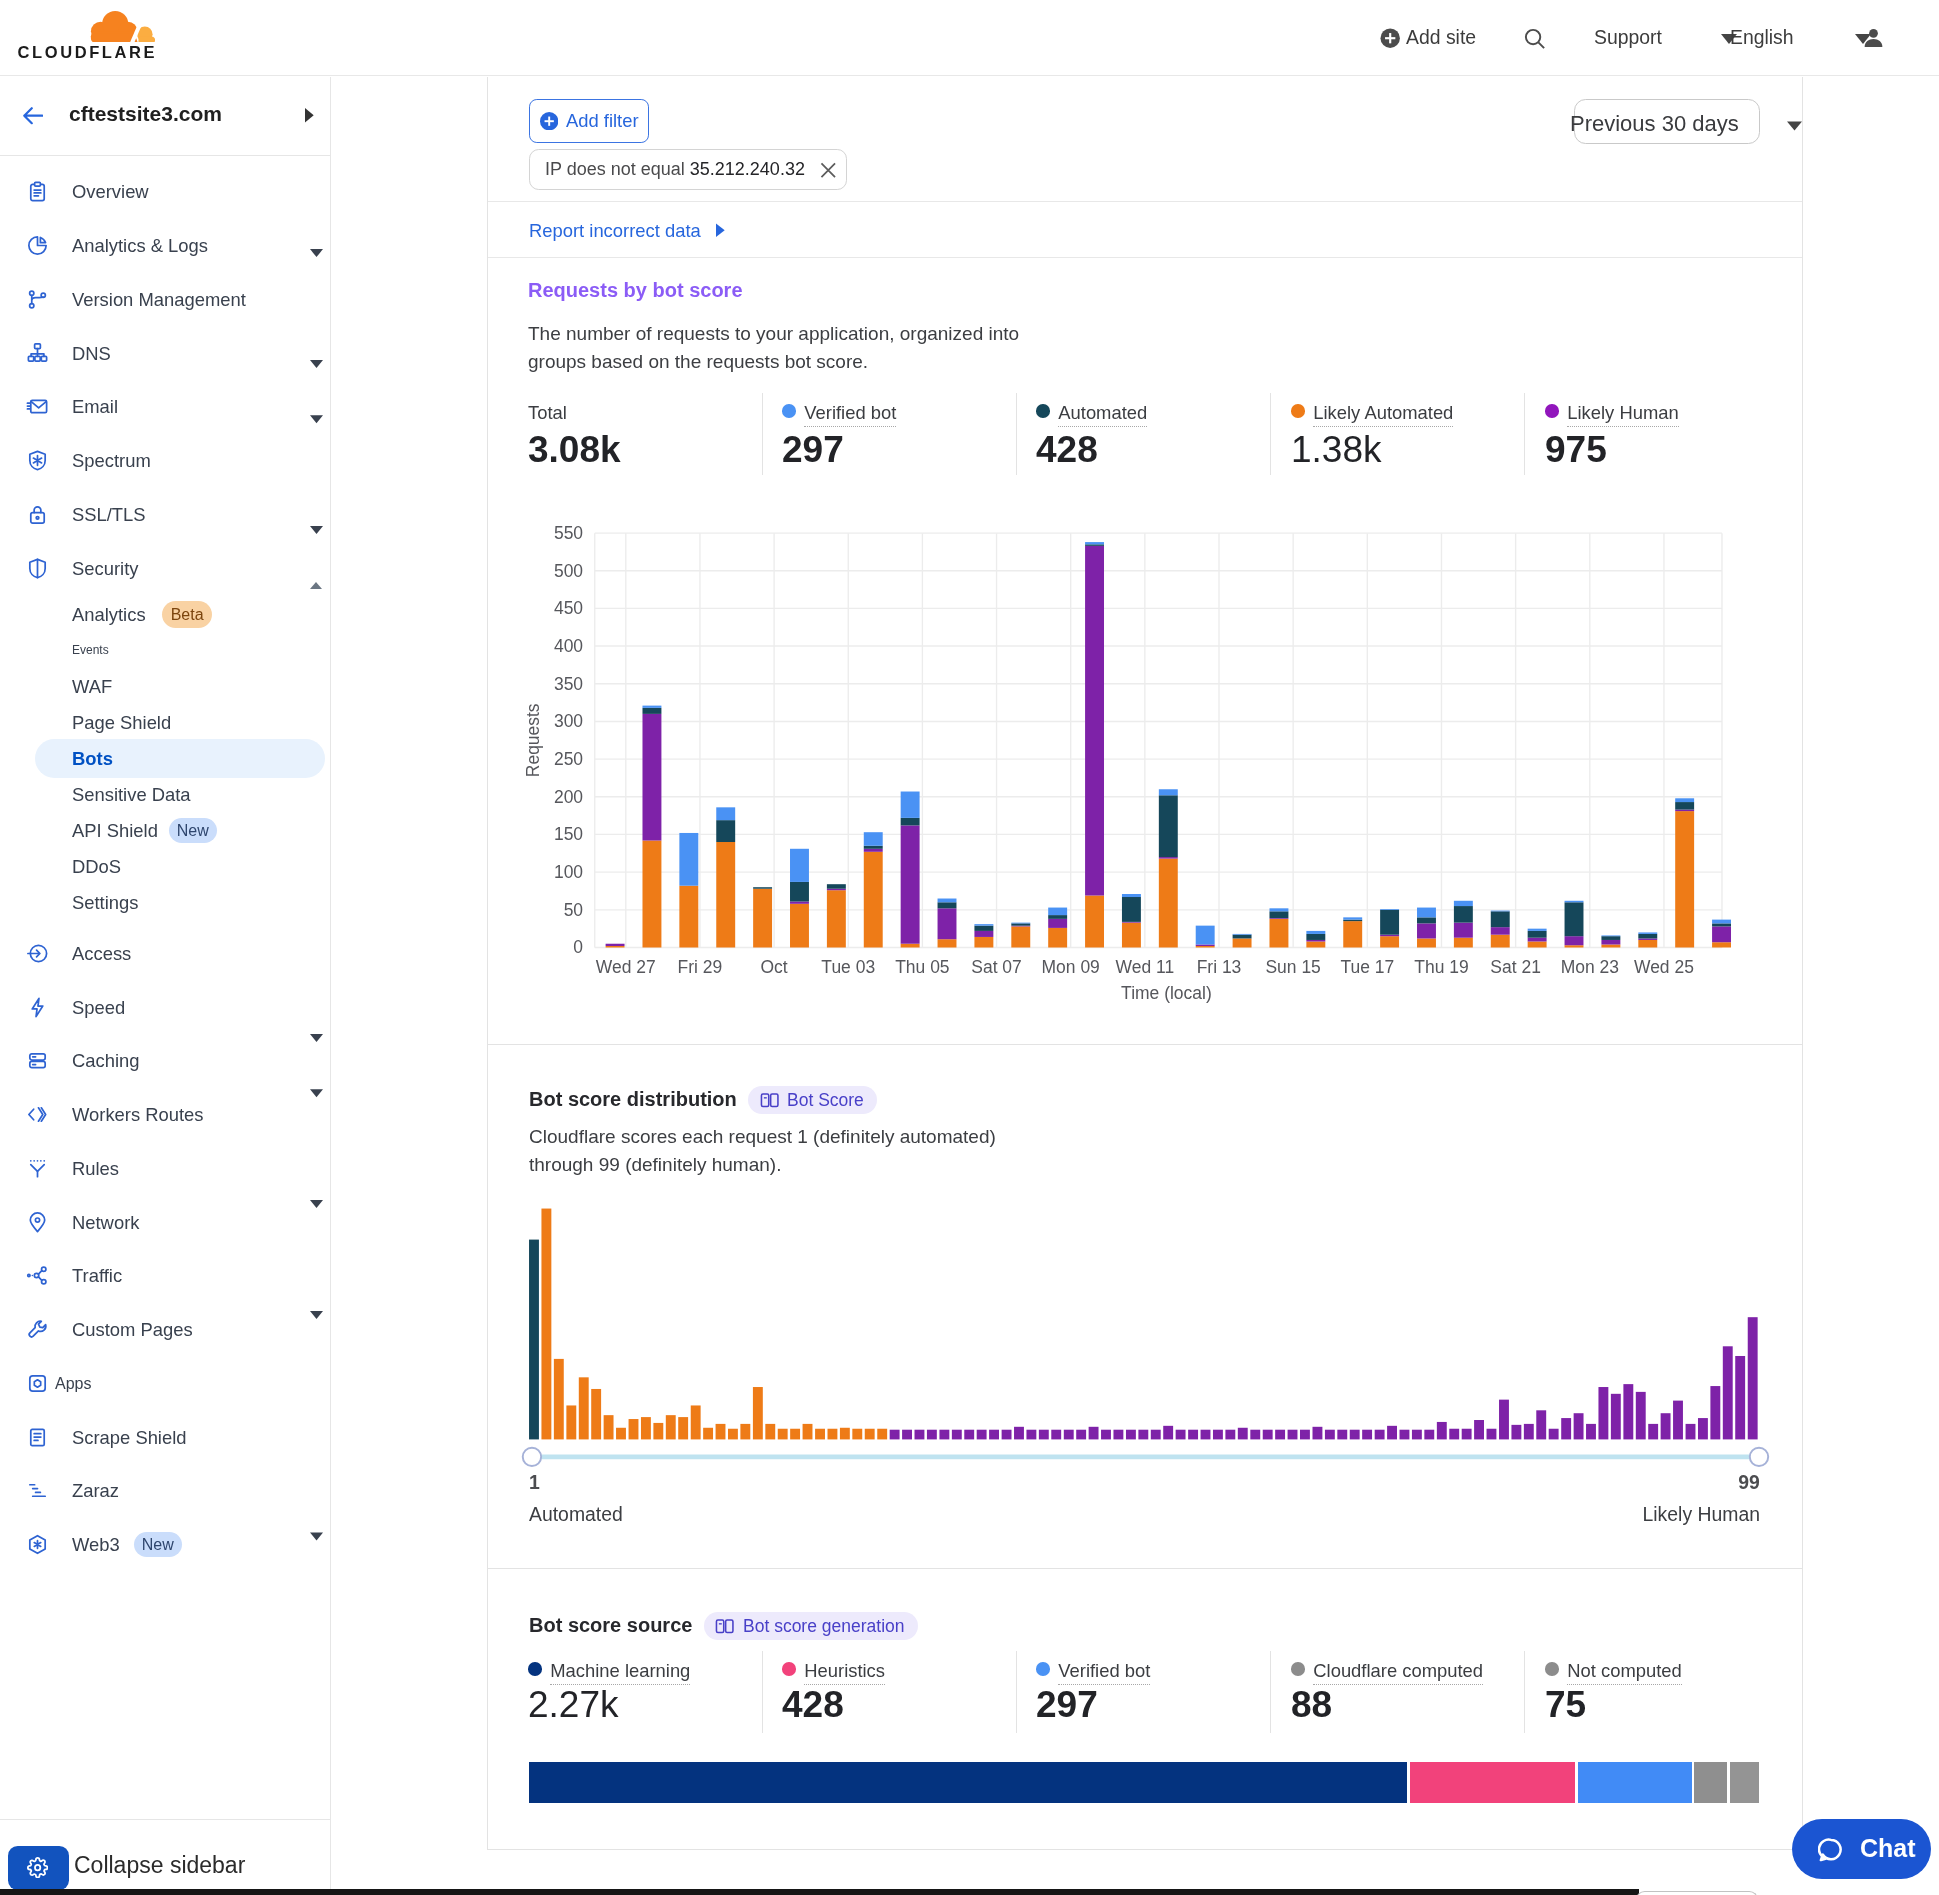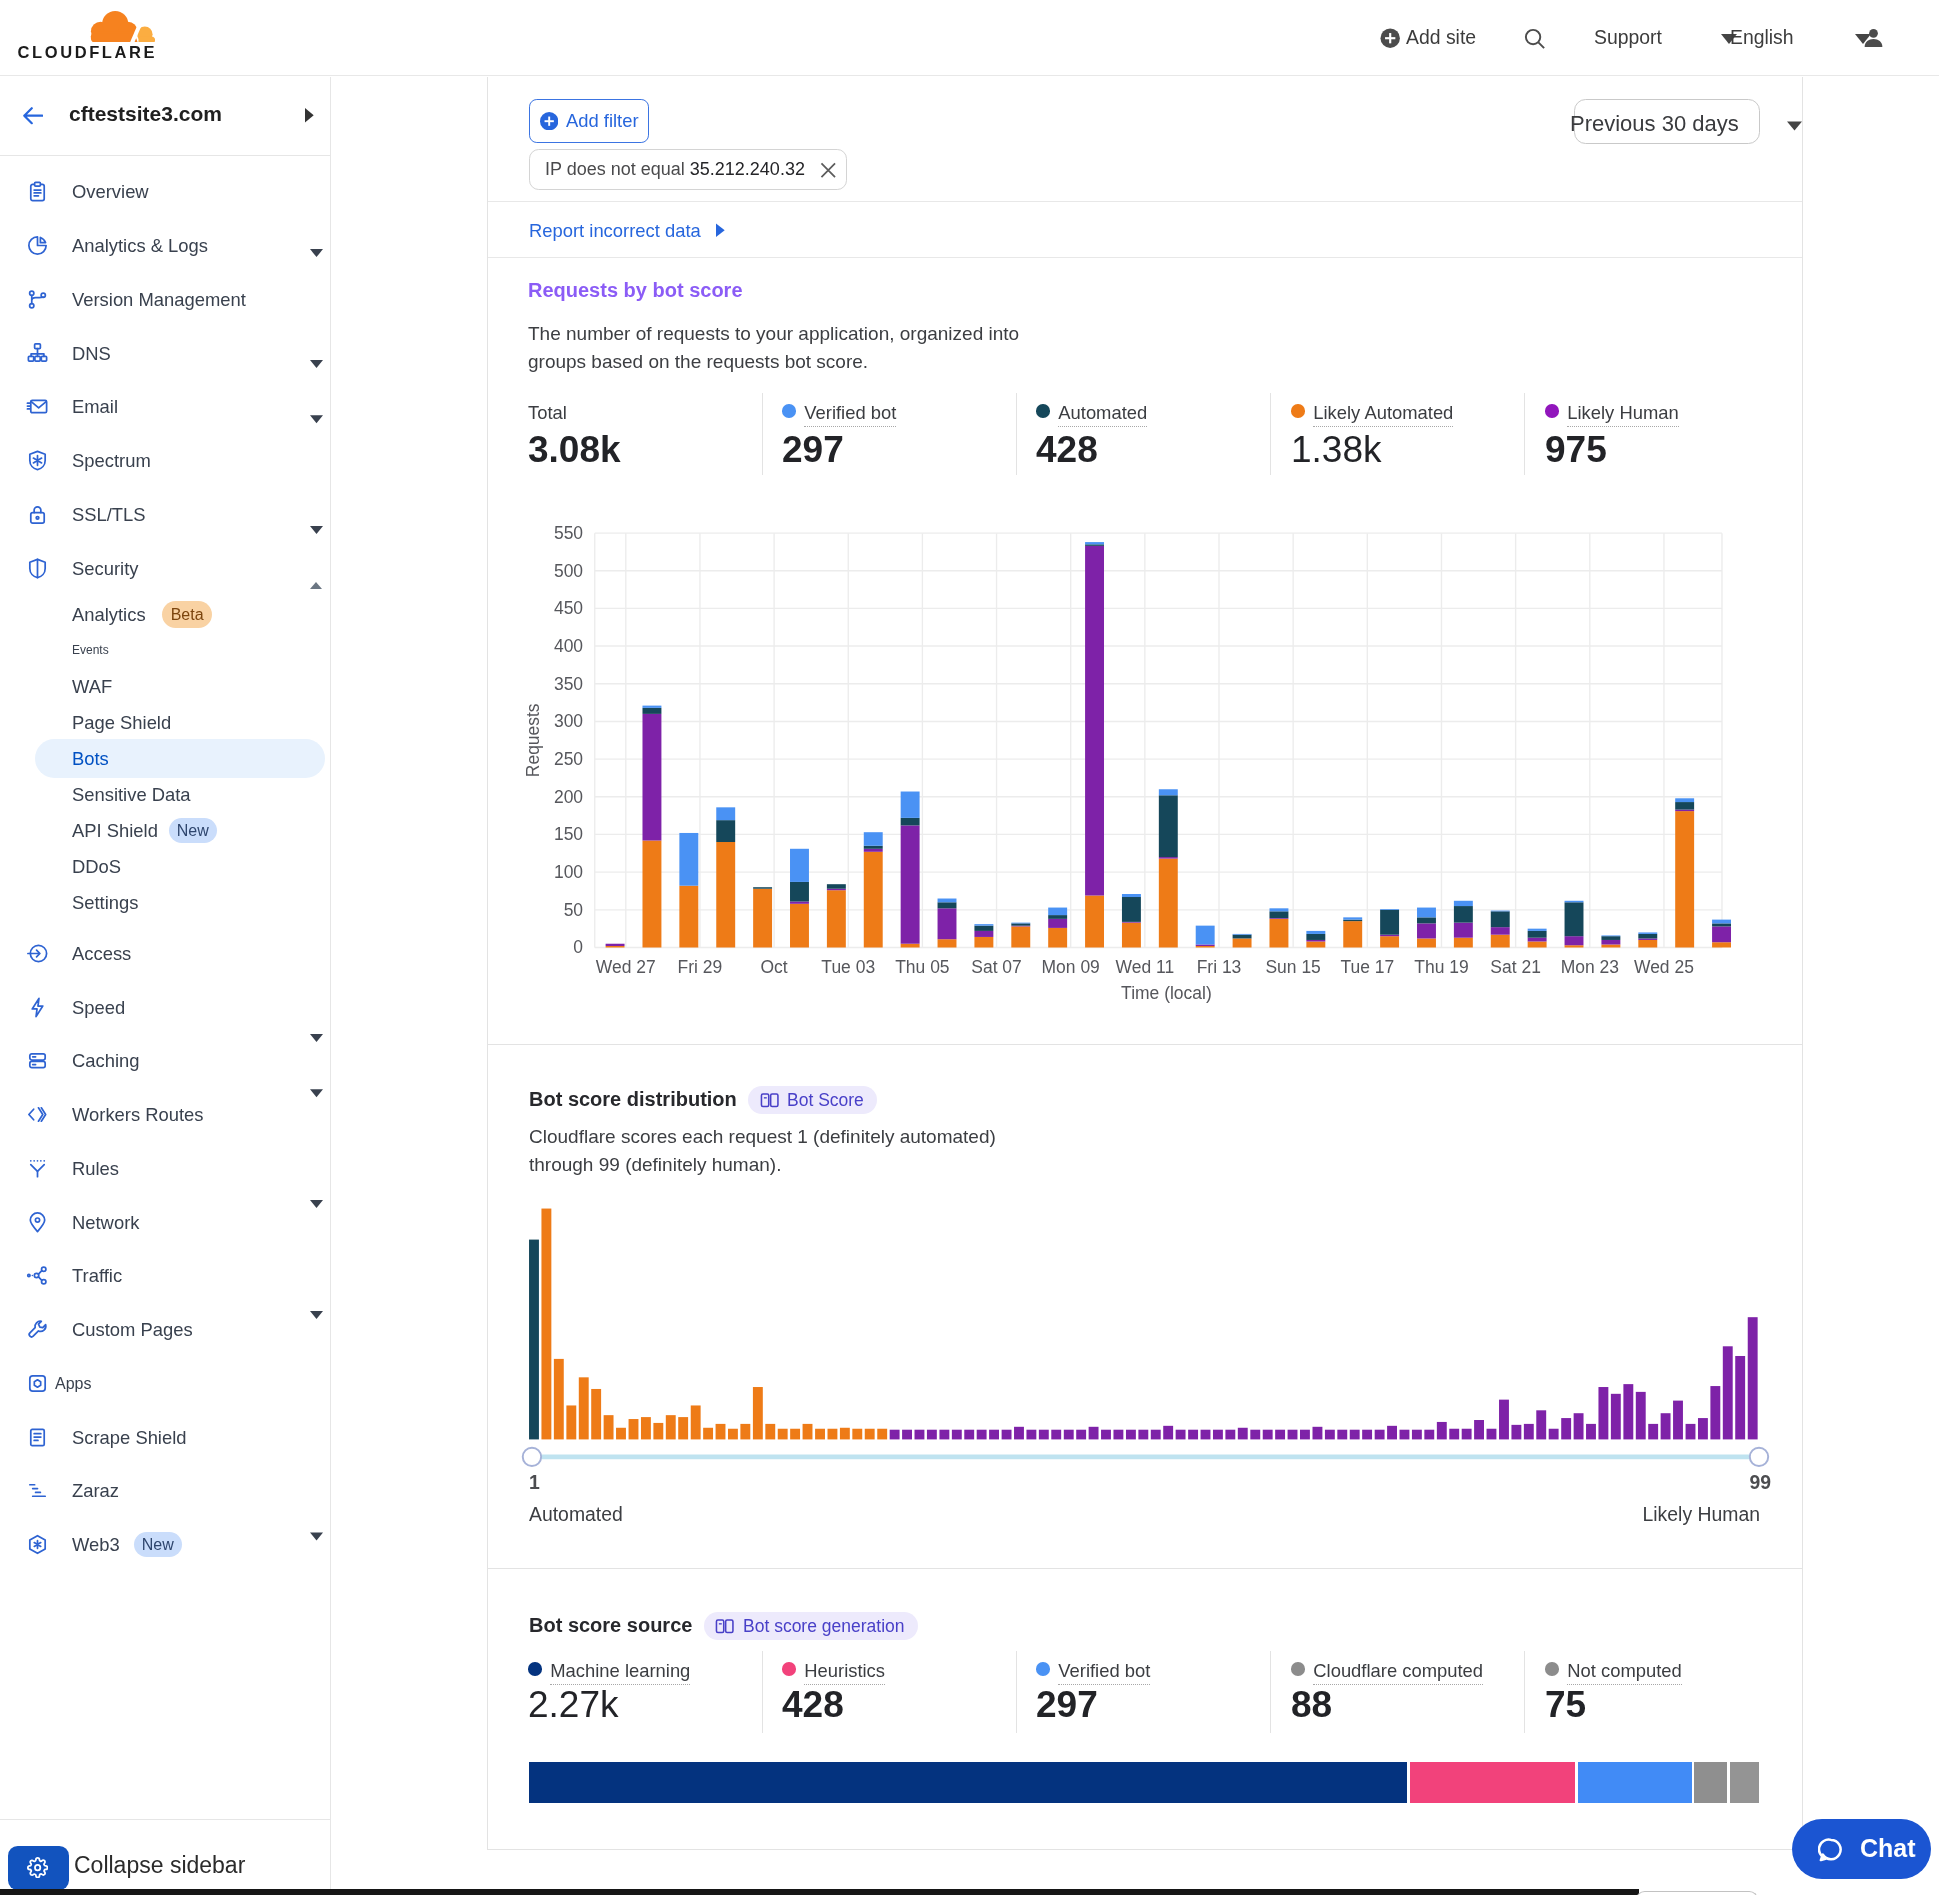--- a/index.html
+++ b/index.html
@@ -209,21 +209,21 @@
     <path d="M12 8 v8 M8.6 10 l6.8 4 M15.4 10 l-6.8 4" stroke="#2e63d2" stroke-width="1.8" fill="none" stroke-linecap="round" stroke-linejoin="round"></path>
   </svg>
 <div style="position:absolute;left:72px;top:1531px;height:27px;line-height:27px;font-size:18.4px;color:#39414e">Web3</div>
 <div style="position:absolute;left:134px;top:1532px;height:25px;line-height:25px;padding:0 7.8px;background:#caddfb;color:#2f466e;font-size:16px;border-radius:12.6px">New</div>
 <div style="position:absolute;left:72px;top:601px;height:27px;line-height:27px;font-size:18.4px;color:#39414e">Analytics</div>
 <div style="position:absolute;left:162px;top:601px;height:27px;line-height:27px;padding:0 8.7px;background:#f9d2a3;color:#7c450e;font-size:16px;border-radius:13.6px">Beta</div>
 <div style="position:absolute;left:72px;top:637px;height:27px;line-height:27px;font-size:12px;color:#39414e">Events</div>
 <div style="position:absolute;left:72px;top:673px;height:27px;line-height:27px;font-size:18.4px;color:#39414e">WAF</div>
 <div style="position:absolute;left:72px;top:709px;height:27px;line-height:27px;font-size:18.4px;color:#39414e">Page Shield</div>
 <div style="position:absolute;left:35px;top:739px;width:290px;height:39px;background:#e8f2fd;border-radius:19.4px"></div>
-<div style="position:absolute;left:72px;top:745px;height:27px;line-height:27px;font-size:18.4px;font-weight:normal;color:#0051c3">Bots</div>
+<div style="position:absolute;left:72px;top:745px;height:27px;line-height:27px;font-size:18.4px;font-weight:bold;color:#0051c3">Bots</div>
 <div style="position:absolute;left:72px;top:781px;height:27px;line-height:27px;font-size:18.4px;color:#39414e">Sensitive Data</div>
 <div style="position:absolute;left:72px;top:817px;height:27px;line-height:27px;font-size:18.4px;color:#39414e">API Shield</div>
 <div style="position:absolute;left:169px;top:818px;height:25px;line-height:25px;padding:0 7.8px;background:#caddfb;color:#2f466e;font-size:16px;border-radius:12.6px">New</div>
 <div style="position:absolute;left:72px;top:853px;height:27px;line-height:27px;font-size:18.4px;color:#39414e">DDoS</div>
 <div style="position:absolute;left:72px;top:889px;height:27px;line-height:27px;font-size:18.4px;color:#39414e">Settings</div>
 
 <div class="abs" style="left:0;top:1819px;width:331px;height:1px;background:#e6e6e6"></div>
 <div class="abs" style="left:7.8px;top:1846px;width:61px;height:44px;background:#1253be;border-radius:9.7px"></div>
 <svg class="abs" style="left:27px;top:1857px" width="21.3" height="21.3" viewBox="0 0 24 24">
     <g fill="none" stroke="#fff" stroke-width="2" stroke-linejoin="round">
@@ -563,21 +563,21 @@
 <rect x="1248.1" y="231.0" width="10.2" height="22" fill="#7e22a8"></rect>
 <rect x="1260.9" y="198.0" width="10.2" height="55" fill="#7e22a8"></rect>
 <rect x="1273.7" y="157.0" width="10.2" height="96" fill="#7e22a8"></rect>
 <rect x="1286.5" y="167.0" width="10.2" height="86" fill="#7e22a8"></rect>
 <rect x="1299.4" y="127.0" width="10.2" height="126" fill="#7e22a8"></rect>
 <rect x="43" y="268.5" width="1268" height="5" rx="2.5" fill="#bfe3f0"></rect>
 <circle cx="46" cy="271" r="9.5" fill="#fff" stroke="#a6b2d8" stroke-width="2"></circle>
 <circle cx="1311" cy="271" r="9.5" fill="#fff" stroke="#a6b2d8" stroke-width="2"></circle>
 </svg>
 <div class="abs" style="left:529px;top:1471px;font-size:19.4px;font-weight:bold;color:#4c4d50">1</div>
-<div class="abs" style="left:1727px;top:1471px;width:44px;text-align:right;font-size:19.4px;font-weight:bold;color:#4c4d50">99</div>
+<div class="abs" style="left:1727px;top:1471px;width:44px;text-align:center;font-size:19.4px;font-weight:bold;color:#4c4d50">99</div>
 <div class="abs" style="left:529px;top:1503px;font-size:19.4px;color:#3c3e42">Automated</div>
 <div class="abs" style="left:1566px;top:1503px;width:194px;text-align:right;font-size:19.4px;color:#3c3e42">Likely Human</div>
 
 <div class="abs" style="left:529px;top:1614px;font-size:20px;font-weight:bold;color:#27282c">Bot score source</div>
 <div class="abs" style="left:704px;top:1612px;height:28px;line-height:28px;padding:0 13.6px 0 39px;background:#edeafc;border-radius:14.6px;font-size:17.5px;color:#4940c8">Bot score generation</div>
 <svg style="position:absolute;left:715px;top:1618px" width="19.4" height="17.5" viewBox="0 0 20 18">
     <rect x="1.5" y="2" width="7.5" height="13" rx="1.5" fill="none" stroke="#4940c8" stroke-width="1.6"></rect>
     <rect x="11" y="2" width="7.5" height="13" rx="1.5" fill="none" stroke="#4940c8" stroke-width="1.6"></rect>
     <line x1="4" y1="6" x2="7" y2="6" stroke="#4940c8" stroke-width="1.4"></line>
   </svg>

